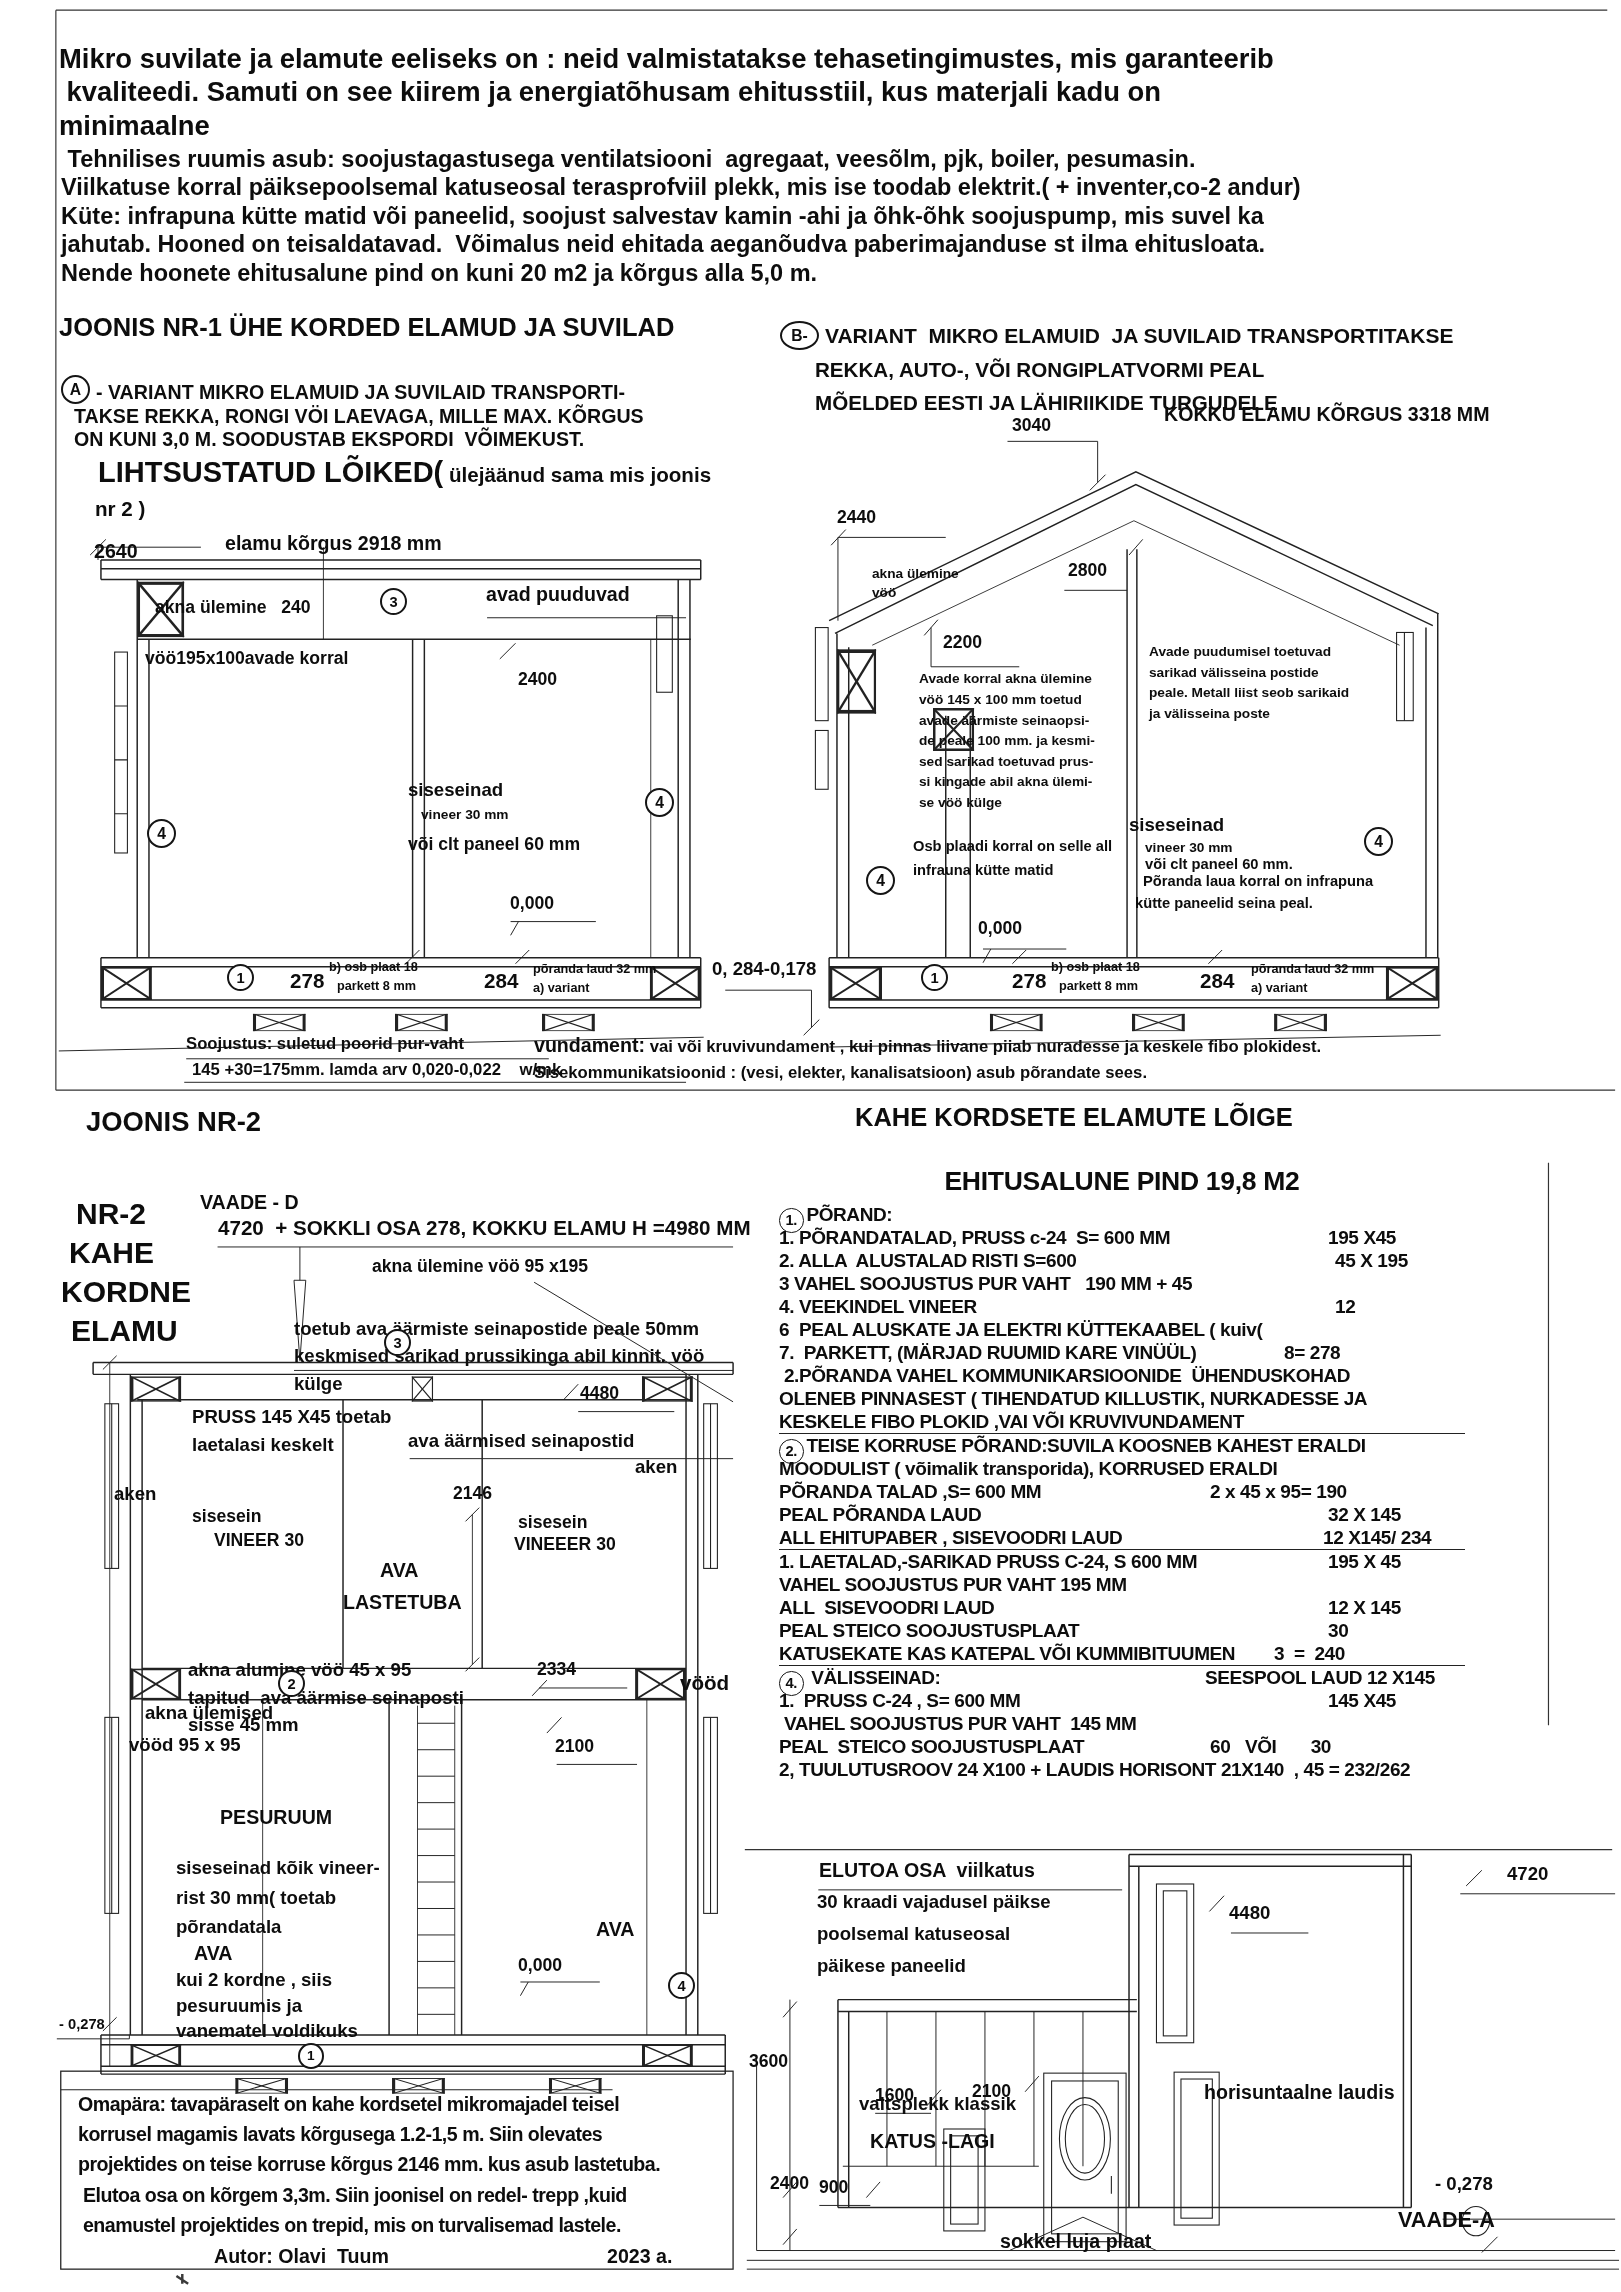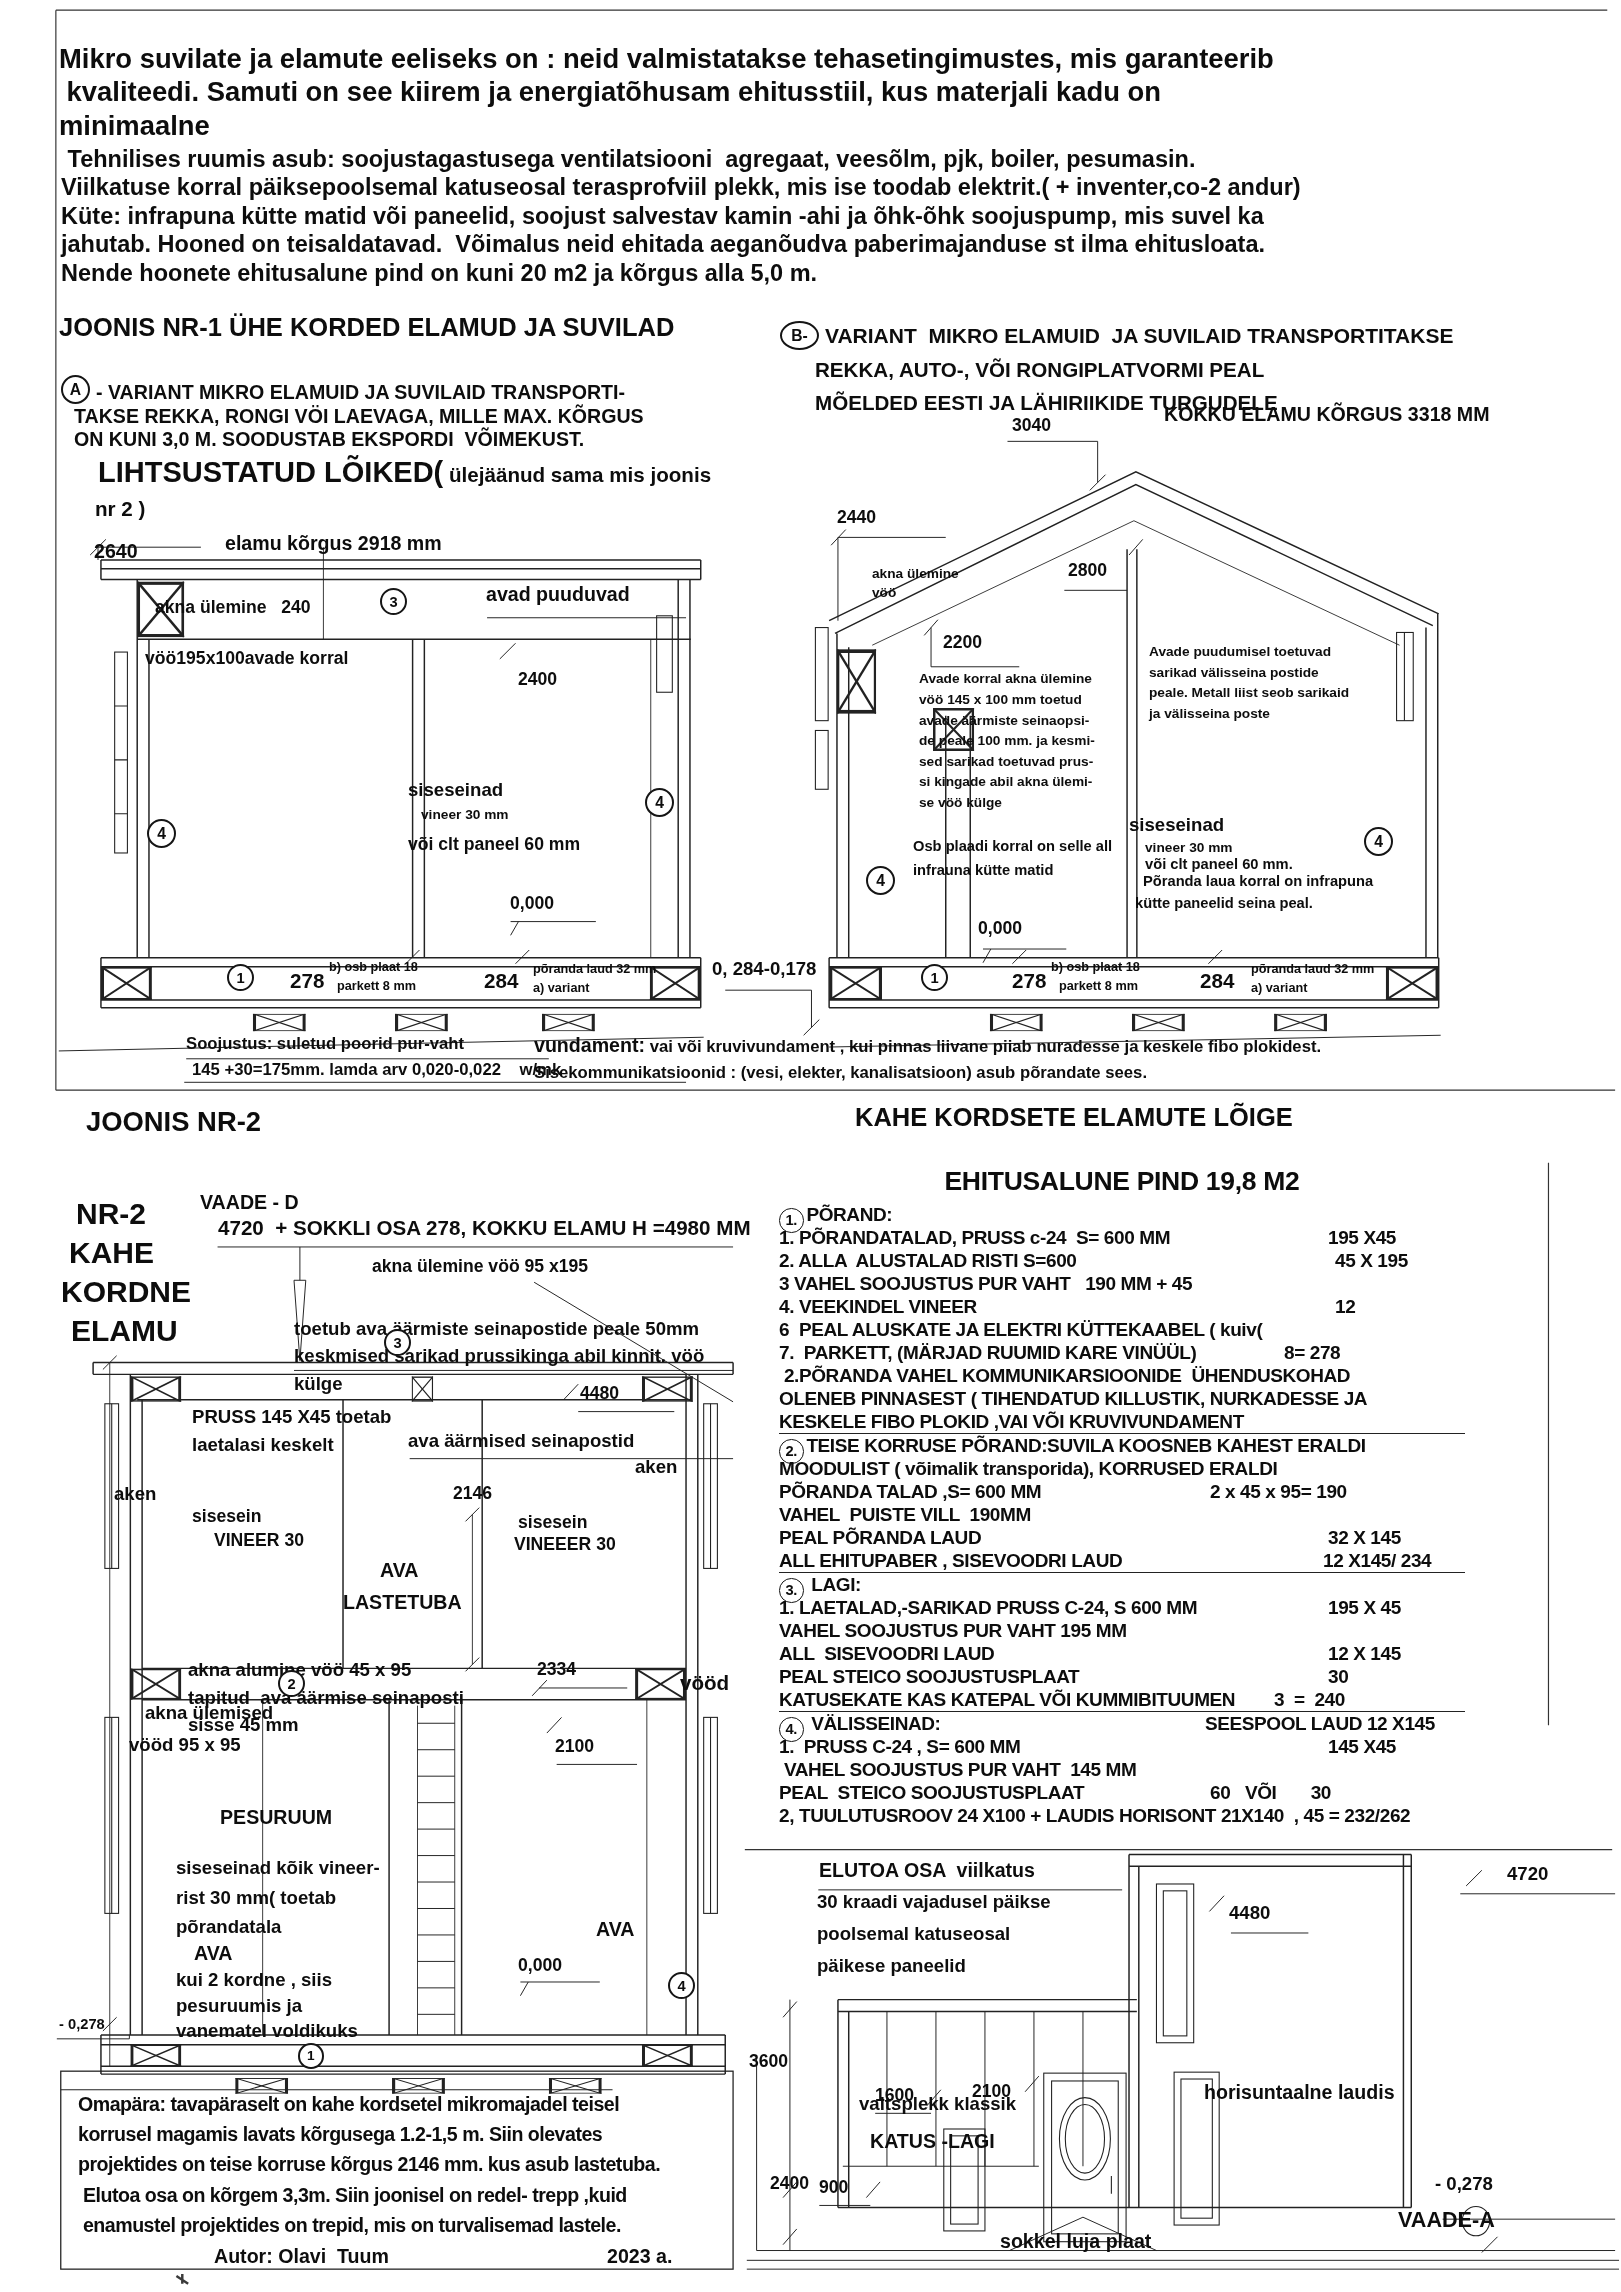--- a/index.html
+++ b/index.html
@@ -264,24 +264,22 @@
         <div class="srow"><span>3 VAHEL SOOJUSTUS PUR VAHT   190 MM + 45</span></div>
         <div class="srow"><span>4. VEEKINDEL VINEER</span><span class="sval" style="left: 556px;">12</span></div>
         <div class="srow"><span>6  PEAL ALUSKATE JA ELEKTRI KÜTTEKAABEL ( kuiv(</span></div>
         <div class="srow"><span>7.  PARKETT, (MÄRJAD RUUMID KARE VINÜÜL)</span><span class="sval" style="left: 505px;">8= 278</span></div>
         <div class="srow"><span> 2.PÕRANDA VAHEL KOMMUNIKARSIOONIDE  ÜHENDUSKOHAD</span></div>
         <div class="srow"><span>OLENEB PINNASEST ( TIHENDATUD KILLUSTIK, NURKADESSE JA</span></div>
         <div class="srow rule"><span>KESKELE FIBO PLOKID ,VAI VÕI KRUVIVUNDAMENT</span></div>
         <div class="srow"><span class="circ">2.</span><span>TEISE KORRUSE PÕRAND:SUVILA KOOSNEB KAHEST ERALDI</span></div>
         <div class="srow"><span>MOODULIST ( võimalik transporida), KORRUSED ERALDI</span></div>
         <div class="srow"><span>PÕRANDA TALAD ,S= 600 MM</span><span class="sval" style="left: 431px;">2 x 45 x 95= 190</span></div>
-        <div class="srow"><span>VAHEL  PUISTE VILL  190MM</span></div>
         <div class="srow"><span>PEAL PÕRANDA LAUD</span><span class="sval">32 X 145</span></div>
         <div class="srow rule"><span>ALL EHITUPABER , SISEVOODRI LAUD</span><span class="sval" style="left: 544px;">12 X145/ 234</span></div>
-        <div class="srow"><span class="circ">3.</span><span> LAGI:</span></div>
         <div class="srow"><span>1. LAETALAD,-SARIKAD PRUSS C-24, S 600 MM</span><span class="sval">195 X 45</span></div>
         <div class="srow"><span>VAHEL SOOJUSTUS PUR VAHT 195 MM</span></div>
         <div class="srow"><span>ALL  SISEVOODRI LAUD</span><span class="sval">12 X 145</span></div>
         <div class="srow"><span>PEAL STEICO SOOJUSTUSPLAAT</span><span class="sval">30</span></div>
         <div class="srow rule"><span>KATUSEKATE KAS KATEPAL VÕI KUMMIBITUUMEN</span><span class="sval" style="left: 495px;">3  =  240</span></div>
         <div class="srow"><span class="circ">4.</span><span> VÄLISSEINAD:</span><span class="sval" style="left: 426px;">SEESPOOL LAUD 12 X145</span></div>
         <div class="srow"><span>1.  PRUSS C-24 , S= 600 MM</span><span class="sval">145 X45</span></div>
         <div class="srow"><span> VAHEL SOOJUSTUS PUR VAHT  145 MM</span></div>
         <div class="srow"><span>PEAL  STEICO SOOJUSTUSPLAAT</span><span class="sval" style="left: 431px;">60   VÕI       30</span></div>
         <div class="srow"><span>2, TUULUTUSROOV 24 X100 + LAUDIS HORISONT 21X140  , 45 = 232/262</span></div>

